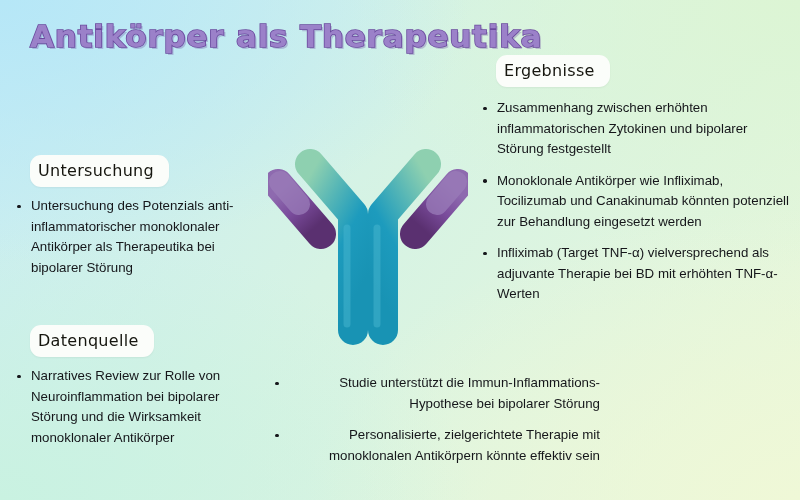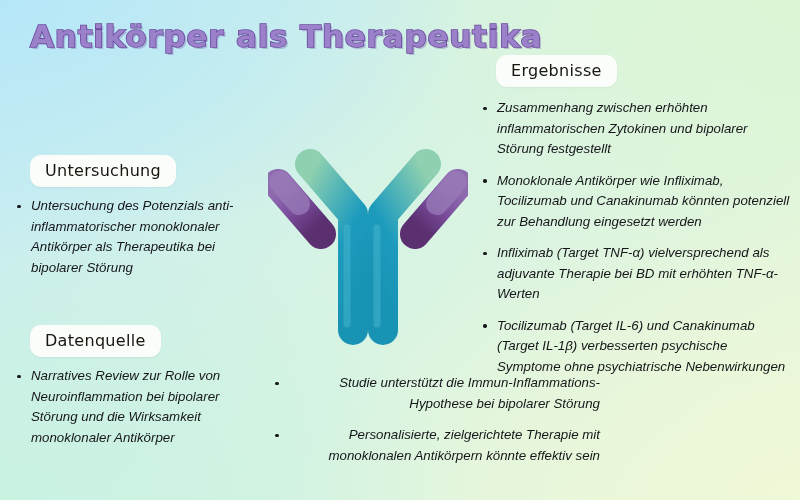--- a/index.html
+++ b/index.html
@@ -45,21 +45,21 @@
     text-shadow: 2px 2px 0 rgba(107,74,158,0.30);
     white-space: nowrap;
   }
   .title-line.second { margin-top: 2px; }
 
   
   .pill {
     display: inline-block;
     background: #fbfdfa;
     border-radius: 11px;
-    padding: 6px 15px 7px 15px;
+    padding: 6px 15px 7px 8px;
     font-family: "DejaVu Sans", sans-serif;
     font-size: 16px;
     font-weight: 400;
     color: #16160f;
     letter-spacing: 0.3px;
     box-shadow: 0 1px 2px rgba(0,0,0,0.05);
   }
 
   
   ul.bullets {
@@ -68,21 +68,20 @@
     padding: 0;
   }
   ul.bullets li {
     position: relative;
     padding-left: 19px;
     margin-bottom: 9px;
     font-family: "Liberation Sans", sans-serif;
     font-size: 13.3px;
     line-height: 20.5px;
     color: #15161a;
-    font-style: italic;
   }
   ul.bullets li:last-child { margin-bottom: 0; }
   ul.bullets li::before {
     content: "";
     position: absolute;
     left: 5px;
     top: 8.5px;
     width: 3.6px;
     height: 3.6px;
     border-radius: 50%;
@@ -215,21 +214,20 @@
       <li>Narratives Review zur Rolle von Neuroinflammation bei bipolarer Störung und die Wirksamkeit monoklonaler Antikörper</li>
     </ul>
   </div>
 
   <div id="col-ergebnisse">
     <div class="pill">Ergebnisse</div>
     <ul class="bullets">
       <li>Zusammenhang zwischen erhöhten inflammatorischen Zytokinen und bipolarer Störung festgestellt</li>
       <li>Monoklonale Antikörper wie Infliximab, Tocilizumab und Canakinumab könnten potenziell zur Behandlung eingesetzt werden</li>
       <li>Infliximab (Target TNF-α) vielversprechend als adjuvante Therapie bei BD mit erhöhten TNF-α-Werten</li>
-      <li>Tocilizumab (Target IL-6) und Canakinumab (Target IL-1β) verbesserten psychische Symptome ohne psychiatrische Nebenwirkungen</li>
     </ul>
   </div>
 
   <div id="col-fazit">
     <ul class="bullets">
       <li>Studie unterstützt die Immun-Inflammations-Hypothese bei bipolarer Störung</li>
       <li>Personalisierte, zielgerichtete Therapie mit monoklonalen Antikörpern könnte effektiv sein</li>
     </ul>
   </div>
 

